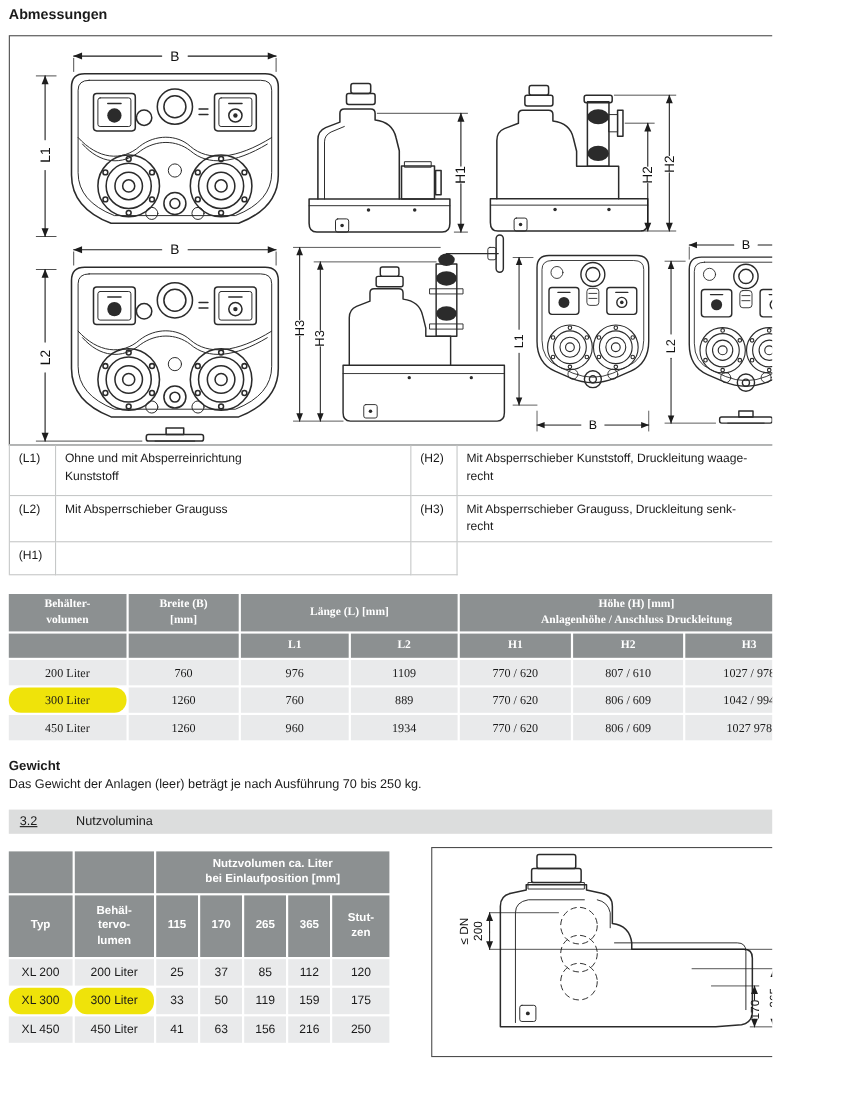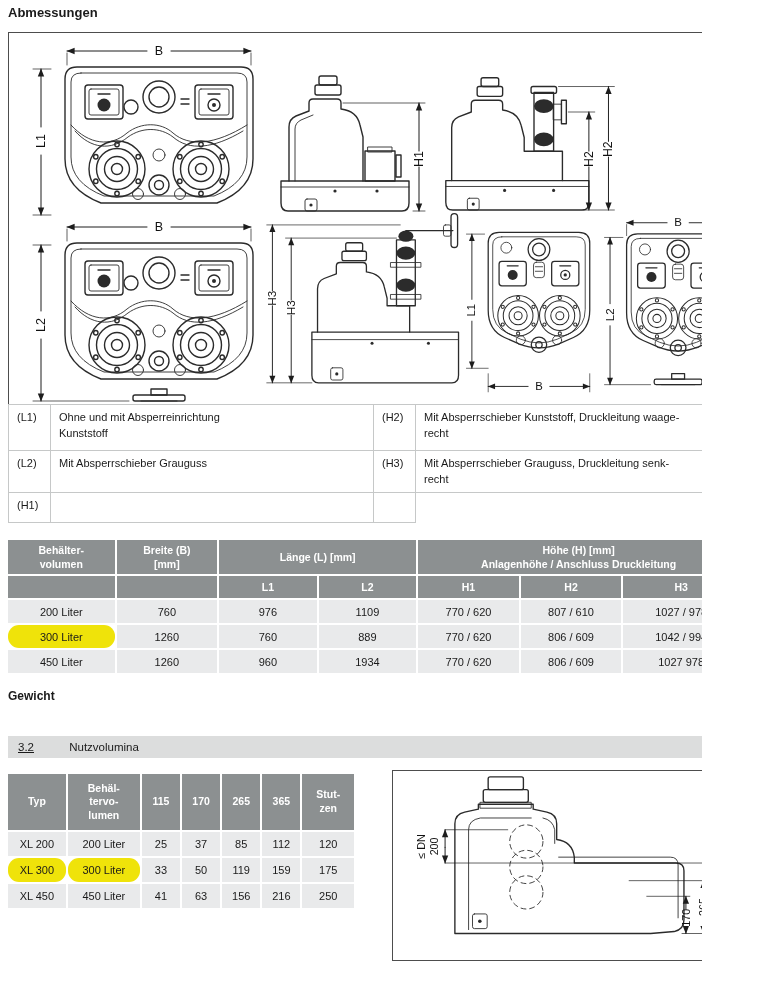--- a/index.html
+++ b/index.html
@@ -25,21 +25,21 @@
 
   
   .legend{position:absolute;left:8px;top:404px;width:731px;display:grid;
           grid-template-columns:42px 323px 42px 324px;grid-template-rows:46px 42px 30px;
           border-top:1px solid #c6c8c8;border-left:1px solid #c6c8c8;font-size:11px;}
   .legend>div{border-right:1px solid #c6c8c8;border-bottom:1px solid #c6c8c8;
           padding:5px 6px 3px 8px;line-height:1.45;box-sizing:border-box;}
 
   
   table{border-collapse:separate;border-spacing:2px;table-layout:fixed;}
-  .dimtab{position:absolute;left:6px;top:538px;width:735px;}
+  .dimtab{position:absolute;left:6px;top:538px;width:735px;font-family:Liberation Serif, serif;}
   .dimtab th{background:#8c9091;color:#fff;font-size:10.5px;font-weight:bold;
              text-align:center;vertical-align:middle;padding:3px 2px;line-height:1.35;}
   .dimtab .sub th{height:20px;padding:1px;}
   .dimtab td{background:#e9eaeb;font-size:11px;text-align:center;height:21px;vertical-align:middle;}
   .hl{background:#efe30a !important;border-radius:11px;}
 
   .wheading{position:absolute;left:8px;top:689px;font-size:12px;font-weight:bold;}
   .wtext{position:absolute;left:8px;top:707px;font-size:11.5px;}
 
   .band{position:absolute;left:8px;top:736px;width:731px;height:22px;background:#dcdddd;
@@ -360,37 +360,44 @@
       <td>960</td>
       <td>1934</td>
       <td>770 / 620</td>
       <td>806 / 609</td>
       <td>1027 978</td>
     </tr>
   </tbody>
     </table>
 
   <div class="wheading">Gewicht</div>
+  <div class="wtext">Das Gewicht der Anlagen (leer) beträgt je nach Ausführung 70 bis 250 kg.</div>
 
   <div class="band">
     <span class="num">3.2</span>
     <span class="band-title">Nutzvolumina</span>
   </div>
 
   <table class="voltab">
     <colgroup>
       <col style="width:56px">
         <col style="width:70px">
         <col style="width:37px">
         <col style="width:37px">
       <col style="width:37px">
         <col style="width:37px">
         <col style="width:50px">
     </colgroup>
     <tbody>
+        <tr class="grp">
+      <td class="hd"></td>
+      <td class="hd"></td>
+      <td class="hd pre" colspan="5">Nutzvolumen ca. Liter
+bei Einlaufposition [mm]</td>
+    </tr>
     <tr class="cols">
       <td class="hd">Typ</td>
       <td class="hd pre">Behäl-
 tervo-
 lumen</td>
       <td class="hd">115</td>
       <td class="hd">170</td>
       <td class="hd">265</td>
       <td class="hd">365</td>
       <td class="hd pre">Stut-

